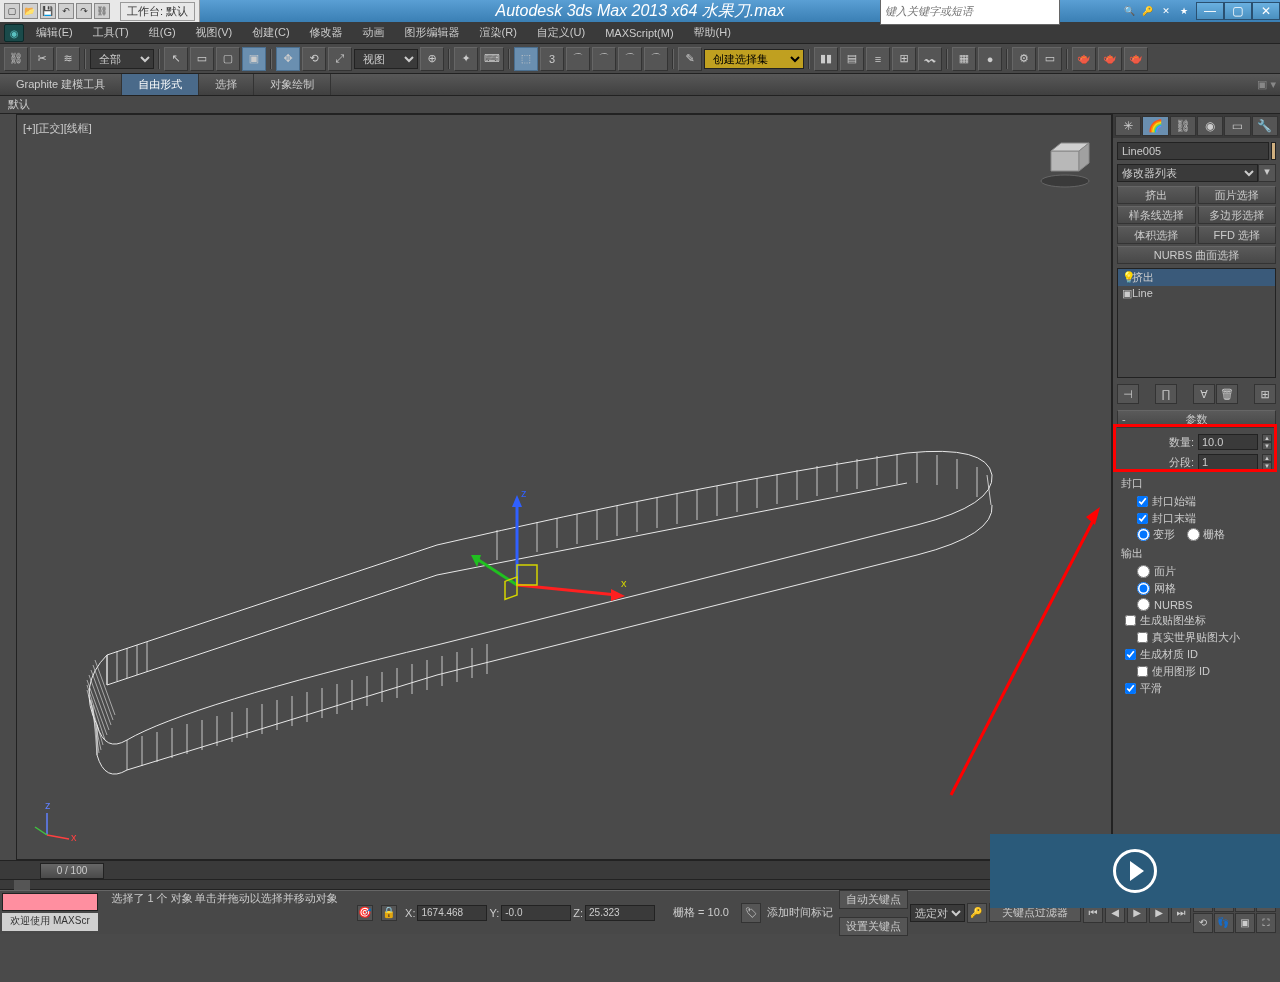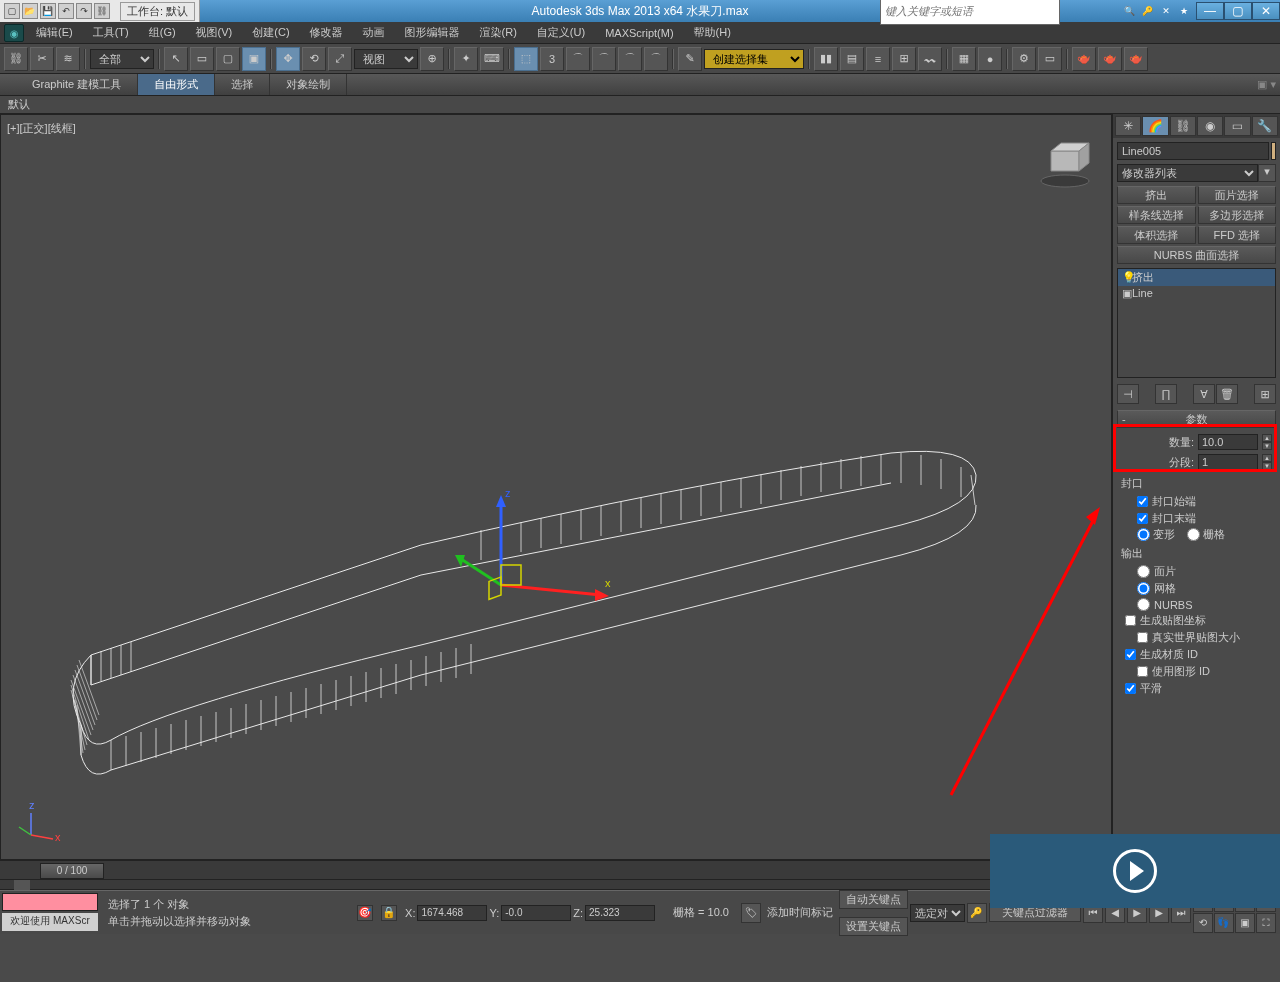--- a/index.html
+++ b/index.html
@@ -3,49 +3,49 @@
 <meta charset="utf-8">
 <style>
 * { margin: 0; padding: 0; box-sizing: border-box; font-family: "Microsoft YaHei", Arial, sans-serif; font-size: 11px; user-select: none; }
 body { width: 1280px; height: 982px; background: #4a4a4a; color: #cccccc; overflow: hidden; position: relative; }
 
 
 .titlebar { height: 22px; background: linear-gradient(#5a9fd4, #3a7fb4); display: flex; align-items: center; position: relative; }
 .titlebar .icons-left { display: flex; gap: 2px; padding: 0 4px; background: #e8e8e8; height: 100%; align-items: center; border-right: 1px solid #999; }
 .titlebar .tb-icon { width: 16px; height: 16px; background: #d0d0d0; border: 1px solid #888; display: inline-flex; align-items: center; justify-content: center; font-size: 9px; color: #333; }
 .titlebar .workspace { margin-left: 8px; color: #fff; background: #e8e8e8; color: #333; padding: 1px 6px; border: 1px solid #999; }
-.titlebar .title-center { position: absolute; left: 50%; transform: translateX(-50%); color: #fff; font-size: 12px; }
+.titlebar .title-center { position: absolute; left: 50%; transform: translateX(-50%); color: #fff; font-size: 16px; font-style: italic; }
 .titlebar .search-box { position: absolute; right: 220px; width: 180px; height: 28px; background: #fff; border: 1px solid #666; padding: 0 4px; color: #888; font-style: italic; font-size: 11px; }
 .titlebar .right-icons { position: absolute; right: 70px; display: flex; gap: 2px; }
 .titlebar .right-icons .tb-icon { background: transparent; border: none; color: #fff; }
 .titlebar .window-controls { position: absolute; right: 0; display: flex; }
 .titlebar .window-controls div { width: 28px; height: 18px; background: linear-gradient(#6ab0e0, #4a90c0); border: 1px solid #2a5070; display: flex; align-items: center; justify-content: center; color: #fff; font-size: 12px; }
 
 
 .menubar { height: 22px; background: #3a3a3a; display: flex; align-items: center; padding-left: 28px; gap: 4px; border-bottom: 1px solid #222; }
 .menubar .logo { position: absolute; left: 4px; top: 24px; width: 20px; height: 18px; background: #1a4a4a; border: 1px solid #0a2a2a; border-radius: 2px; display: flex; align-items: center; justify-content: center; font-size: 10px; color: #5ac0c0; }
 .menubar .menu-item { padding: 2px 8px; color: #ccc; cursor: pointer; }
 
 
 .toolbar { height: 30px; background: #484848; display: flex; align-items: center; padding: 0 4px; gap: 2px; border-bottom: 1px solid #222; }
 .toolbar .tool-btn { width: 24px; height: 24px; background: #555; border: 1px solid #333; border-top-color: #666; border-left-color: #666; display: inline-flex; align-items: center; justify-content: center; font-size: 11px; color: #ccc; }
 .toolbar .tool-btn.active { background: #6a8fb0; border-color: #4a6f90; }
 .toolbar .divider { width: 2px; height: 20px; background: #333; border-right: 1px solid #666; margin: 0 2px; }
 .toolbar select, .toolbar .dropdown { height: 20px; background: #3a3a3a; color: #ccc; border: 1px solid #222; padding: 0 4px; font-size: 11px; }
 
 
-.ribbon { height: 22px; background: linear-gradient(#585858, #404040); display: flex; align-items: stretch; border-bottom: 1px solid #222; padding-left: 16px; }
+.ribbon { height: 22px; background: linear-gradient(#585858, #404040); display: flex; align-items: stretch; border-bottom: 1px solid #222; }
 .ribbon .ribbon-tab { padding: 3px 16px; color: #ccc; border-right: 1px solid #333; display: flex; align-items: center; }
 .ribbon .ribbon-tab.active { background: #4a6a8a; color: #fff; }
 .ribbon .ribbon-end { margin-left: auto; display: flex; align-items: center; padding-right: 4px; gap: 4px; color: #888; }
 
 .ribbon2 { height: 18px; background: #484848; padding-left: 8px; color: #ccc; font-size: 11px; display: flex; align-items: center; border-bottom: 1px solid #222; }
 
 
-.main { display: flex; height: 746px; }
+.main { display: flex; height: 746px; margin-left: 16px; }
 .viewport { flex: 1; background: #4a4a4a; position: relative; border: 1px solid #222; }
 .viewport-label { position: absolute; top: 6px; left: 6px; color: #ccc; font-size: 11px; }
 .viewcube { position: absolute; top: 18px; right: 18px; width: 56px; height: 56px; }
 
 
 .cmdpanel { width: 168px; background: #4a4a4a; border-left: 1px solid #222; display: flex; flex-direction: column; }
 .cmdpanel .panel-tabs { height: 24px; display: flex; gap: 1px; padding: 2px; background: #3a3a3a; }
 .cmdpanel .panel-tabs .ptab { flex: 1; height: 20px; background: #555; border: 1px solid #333; display: flex; align-items: center; justify-content: center; font-size: 12px; }
 .cmdpanel .panel-tabs .ptab.active { background: #6a8fb0; }
 .cmdpanel .name-row { display: flex; padding: 4px; gap: 2px; }
@@ -88,21 +88,21 @@
 .timeline-wrap { height: 20px; background: #3a3a3a; position: relative; border-top: 1px solid #222; border-bottom: 1px solid #222; }
 .timeline-wrap .slider-btn { position: absolute; left: 40px; top: 2px; height: 16px; width: 64px; background: linear-gradient(#666, #4a4a4a); border: 1px solid #222; text-align: center; font-size: 10px; line-height: 14px; }
 .track-bar { height: 10px; background: #3a3a3a; border-bottom: 1px solid #222; position: relative; }
 .track-bar .tb-icon { position: absolute; left: 14px; top: 0; width: 16px; height: 10px; background: #555; }
 
 
 .status { height: 44px; background: #484848; display: flex; align-items: stretch; border-top: 1px solid #666; }
 .status-left { width: 100px; display: flex; flex-direction: column; padding: 2px; }
 .status-left .colors { height: 18px; background: #ff8fa0; border: 1px solid #222; }
 .status-left .script-tab { height: 18px; background: #d0d0d0; color: #333; text-align: center; font-size: 10px; line-height: 16px; margin-top: 2px; }
-.status-msg { flex: 1; display: flex; flex-direction: column; justify-content: center; padding: 0 8px; font-size: 11px; gap: 2px; }
+.status-msg { flex: 1; display: flex; flex-direction: row; justify-content: center; padding: 0 8px; font-size: 11px; gap: 2px; }
 .status-coords { display: flex; align-items: center; gap: 2px; padding: 0 8px; }
 .status-coords .coord-label { font-size: 11px; color: #ccc; }
 .status-coords .coord-val { width: 70px; height: 16px; background: #3a3a3a; border: 1px solid #222; padding: 0 3px; font-size: 10px; display: flex; align-items: center; }
 .status-coords .lock-icon { width: 16px; height: 16px; background: #555; border: 1px solid #333; margin-right: 6px; }
 .status-right { display: flex; align-items: center; gap: 2px; padding: 0 4px; }
 .status-right .sr-btn { width: 20px; height: 20px; background: #555; border: 1px solid #333; font-size: 10px; text-align: center; line-height: 18px; }
 .status-right .sr-text { font-size: 11px; padding: 0 4px; }
 .status-right select { height: 18px; background: #3a3a3a; color: #ccc; border: 1px solid #222; font-size: 11px; }
 
 

